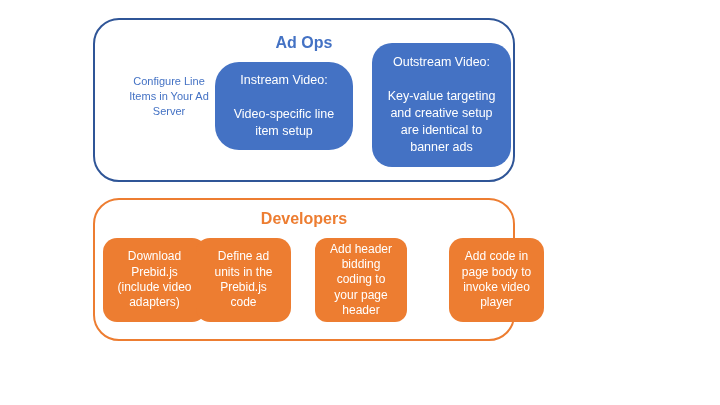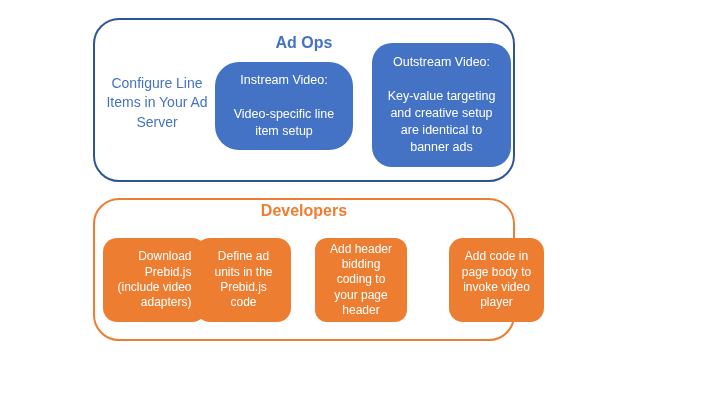--- a/index.html
+++ b/index.html
@@ -41,31 +41,31 @@
     right: 0;
     text-align: center;
     font-weight: bold;
     font-size: 16px;
   }
   .adops .group-title {
     top: 14px;
     color: var(--blue, #4472C4);
   }
   .devs .group-title {
-    top: 2px;
+    top: 10px;
     color: var(--orange, #ED7D31);
   }
   .side-note {
     position: absolute;
-    left: 2px;
+    left: 14px;
     top: 54px;
     width: 120px;
     text-align: center;
     color: var(--blue, #4472C4);
-    font-size: 14px;
+    font-size: 11px;
     line-height: 1.38;
     white-space: pre-line;
   }
   .node {
     position: absolute;
     display: flex;
     align-items: center;
     justify-content: center;
     text-align: center;
     color: var(--box_text, #ffffff);
@@ -93,21 +93,21 @@
     border-radius: 20px;
   }
   .orangebox {
     background: var(--orange, #ED7D31);
     font-size: 12px;
     line-height: 1.28;
     border-radius: 14px;
     top: 38px;
     height: 84px;
   }
-  .orangebox.b1 { left: 8px;   width: 103px; text-align: right; }
+  .orangebox.b1 { left: 8px;   width: 103px; }
   .orangebox.b2 { left: 101px; width: 95px;  }
   .orangebox.b3 { left: 220px; width: 92px; border-radius: 12px;  }
   .orangebox.b4 { left: 318px; width: 95px; margin-left: 36px;  }
 </style>
 </head>
 <body>
 
 <div class="canvas">
 
   <section class="group adops">

